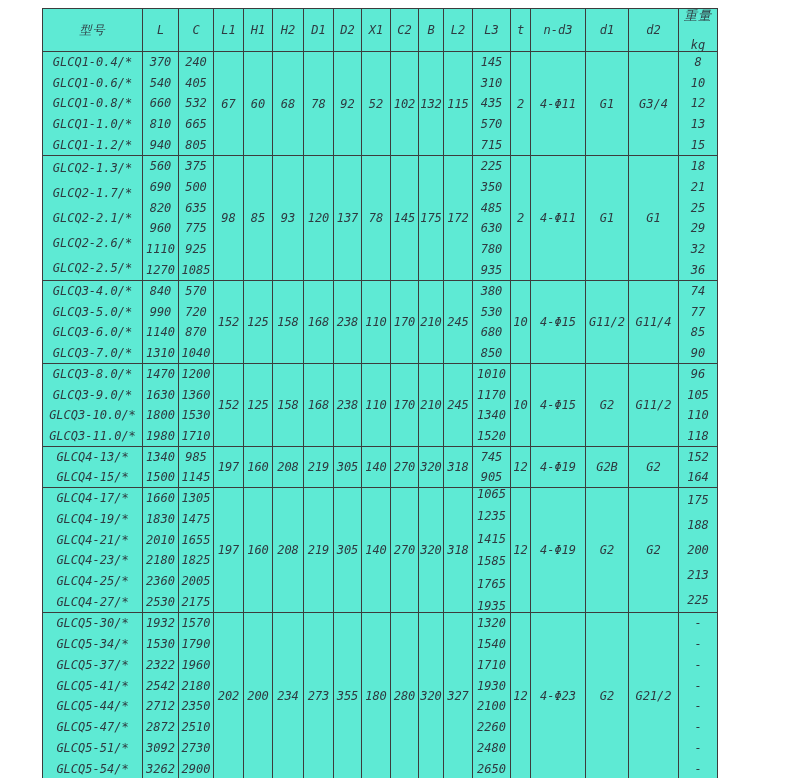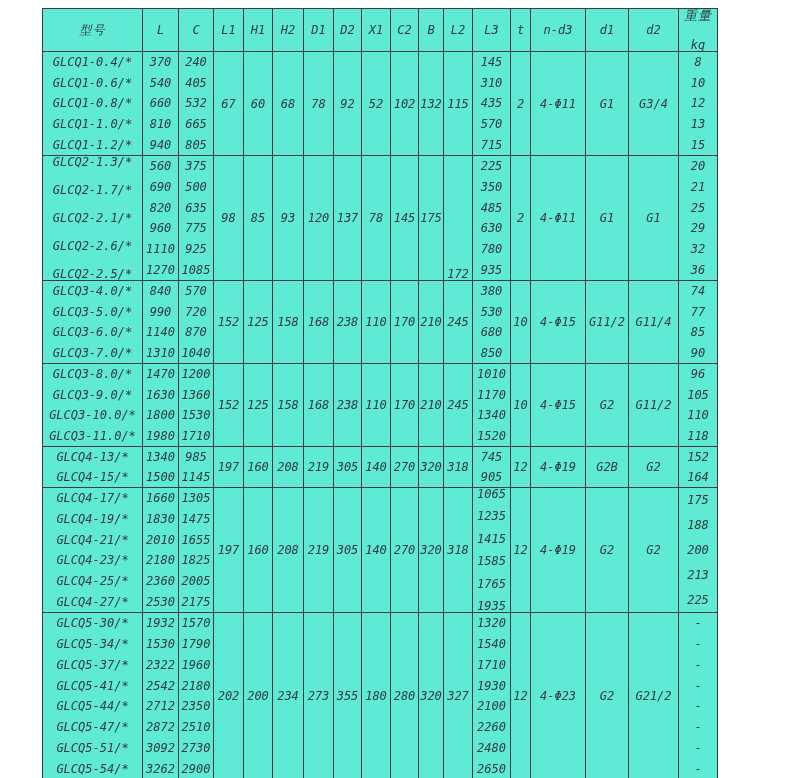--- a/index.html
+++ b/index.html
@@ -189,21 +189,21 @@
               <div class="line">8</div>
               <div class="line">10</div>
               <div class="line">12</div>
               <div class="line">13</div>
               <div class="line">15</div>
             </div>
           </td>
         </tr>
         <tr>
           <td>
-            <div class="cellwrap" style="height: 124px; justify-content: space-between;">
+            <div class="cellwrap" style="height: 124px;">
               <div class="line">GLCQ2-1.3/*</div>
               <div class="line">GLCQ2-1.7/*</div>
               <div class="line">GLCQ2-2.1/*</div>
               <div class="line">GLCQ2-2.6/*</div>
               <div class="line">GLCQ2-2.5/*</div>
             </div>
           </td>
           <td>
             <div class="cellwrap" style="height: 124px;">
               <div class="line">560</div>
@@ -258,21 +258,21 @@
             <div class="cellwrap" style="height: 124px;">
               <div class="line">145</div>
             </div>
           </td>
           <td>
             <div class="cellwrap" style="height: 124px;">
               <div class="line">175</div>
             </div>
           </td>
           <td>
-            <div class="cellwrap" style="height: 124px; justify-content: flex-end;">
+            <div class="cellwrap" style="height: 124px;">
               <div class="line">172</div>
             </div>
           </td>
           <td>
             <div class="cellwrap" style="height: 124px;">
               <div class="line">225</div>
               <div class="line">350</div>
               <div class="line">485</div>
               <div class="line">630</div>
               <div class="line">780</div>
@@ -294,21 +294,21 @@
               <div class="line">G1</div>
             </div>
           </td>
           <td>
             <div class="cellwrap" style="height: 124px;">
               <div class="line">G1</div>
             </div>
           </td>
           <td>
             <div class="cellwrap" style="height: 124px;">
-              <div class="line">20</div>
+              <div class="line">18</div>
               <div class="line">21</div>
               <div class="line">25</div>
               <div class="line">29</div>
               <div class="line">32</div>
               <div class="line">36</div>
             </div>
           </td>
         </tr>
         <tr>
           <td>

